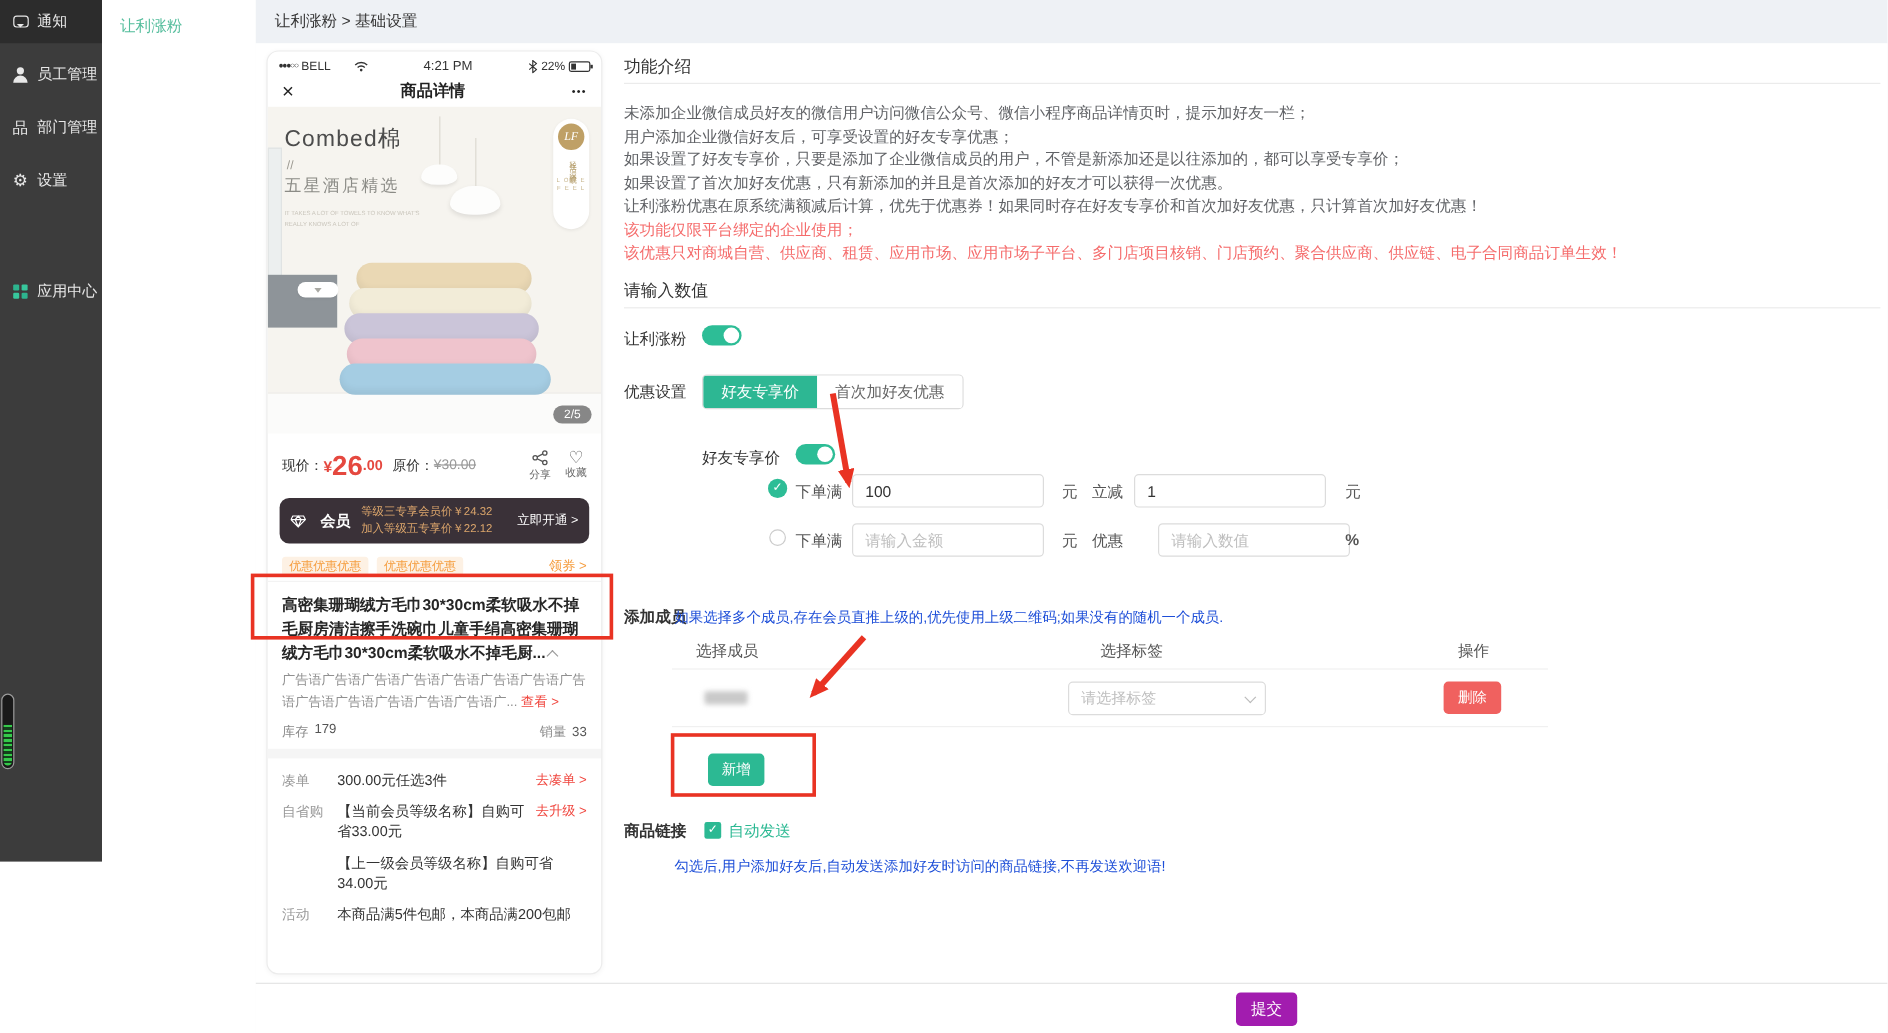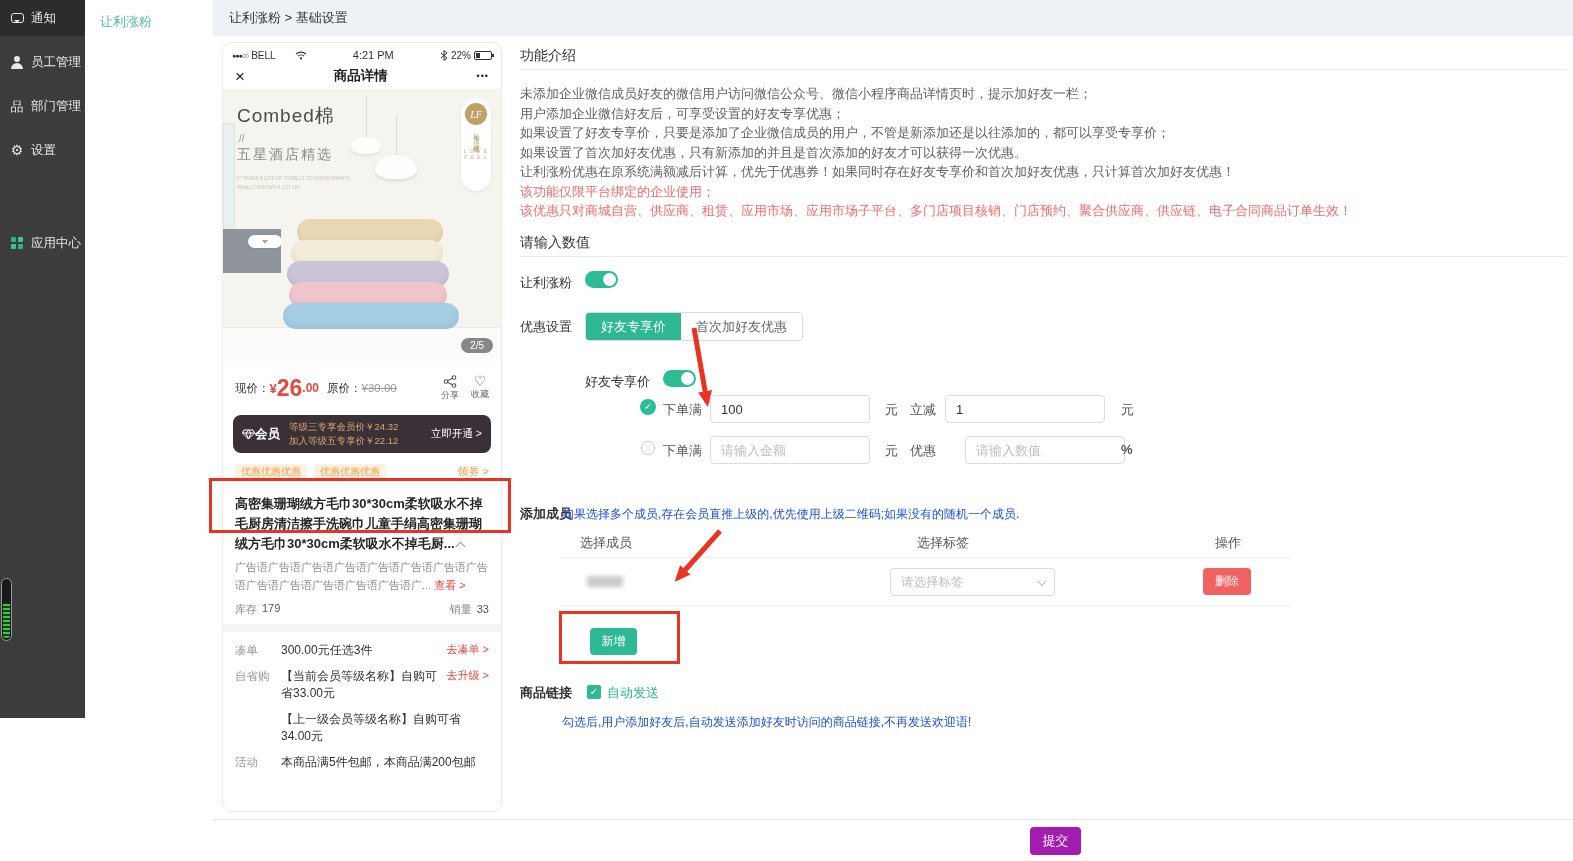--- a/index.html
+++ b/index.html
@@ -80,21 +80,21 @@
   .pr-sym { font-size:13px; color:#e5483f; font-weight:bold; }
   .pr-val { font-size:23px; color:#e5483f; font-weight:bold; line-height:1; }
   .pr-dec { font-size:12px; color:#e5483f; font-weight:bold; }
   .pr-olab { font-size:11.5px; color:#333; margin-left:8px; }
   .pr-oval { font-size:11.5px; color:#999; text-decoration:line-through; }
   .pr-icons { margin-left:auto; display:flex; gap:12px; }
   .pr-ic { display:flex; flex-direction:column; align-items:center; font-size:9px; color:#666; gap:1px; cursor:pointer; }
   .heart { font-size:14px; line-height:12px; color:#555; }
 
   .p-member { margin:0 10px 6px; height:38px; background:#3a3138; border-radius:8px; display:flex; align-items:center; padding:0 9px; }
-  .mb-left { display:flex; align-items:center; gap:0; color:#fff; font-size:12.5px; font-weight:bold; }
+  .mb-left { display:flex; align-items:center; gap:12px; color:#fff; font-size:12.5px; font-weight:bold; }
   .mb-mid { margin-left:9px; font-size:9.5px; color:#dba56b; line-height:1.45; }
   .mb-act { margin-left:auto; color:#fff; font-size:10.5px; }
 
   .p-coupons { height:26px; display:flex; align-items:center; gap:7px; padding:0 12px; border-bottom:1px solid #f3f3f3; }
   .cp-tag { background:#fdf1e4; color:#f59d3f; font-size:10px; padding:1px 6px; border-radius:3px; }
   .cp-act { margin-left:auto; color:#f59d3f; font-size:11px; cursor:pointer; }
 
   .p-friend { margin:8px 10px; height:40px; border-radius:6px; background:linear-gradient(90deg,#fbe3b9,#f5ba70); display:flex; align-items:center; padding:0 8px; position:relative; }
   .fr-iconcol { width:36px; text-align:center; color:#6b4617; }
   .fr-person { position:relative; width:12px; height:11px; margin:0 auto; }

